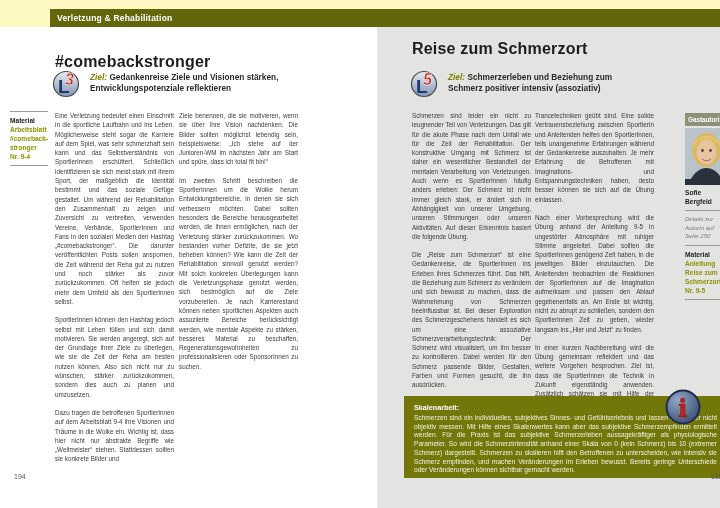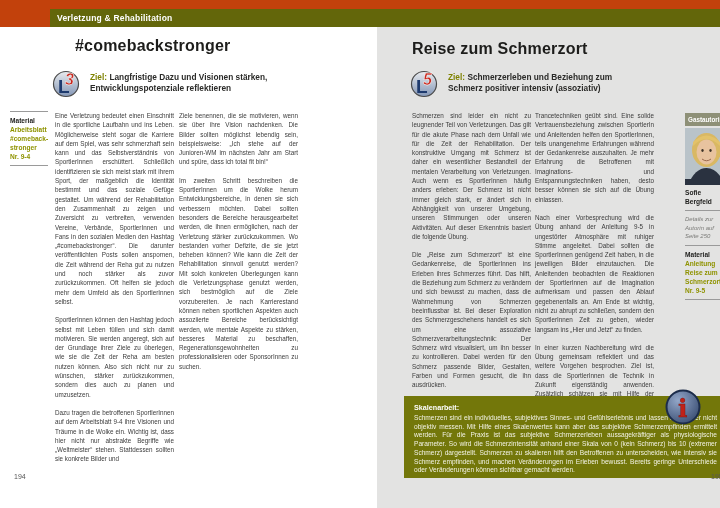--- a/index.html
+++ b/index.html
@@ -1,33 +1,33 @@
 <!DOCTYPE html>
 <html><head>
 <meta charset="utf-8">
 <style>
   * { margin:0; padding:0; box-sizing:border-box; }
   html,body { background:#ffffff; }
   body { font-family:"Liberation Sans", sans-serif; }
   .sheet { position:relative; width:720px; height:508px; overflow:hidden; background:#fff; }
 
   
-  .hdr-strip { position:absolute; left:0; top:0; width:720px; height:27px; background:#c2410c; }
+  .hdr-strip { position:absolute; left:0; top:0; width:720px; height:27px; background:#fef9c3; }
   .hdr-box { position:absolute; left:50px; top:9px; right:0; height:18px; background:#63660a;
              display:flex; align-items:center; }
   .hdr-box span { color:#fff; font-weight:bold; font-size:8.5px; letter-spacing:.2px; padding-left:7px; }
 
   
   .page { position:absolute; top:27px; height:481px; }
   .page-left  { left:0;   width:363px; background:#ffffff; }
   .page-right { left:377px; width:357px; background:#e3e3e2; }
 
   .page-title { position:absolute; font-size:16px; font-weight:bold; color:#1d1d1b; letter-spacing:.2px; }
   .goal { position:absolute; font-size:8.3px; font-weight:bold; color:#2a2a28; line-height:11px; }
-  .goal .ziel { color:#7e8200; }
+  .goal .ziel { color:#7e8200;font-style:italic; }
 
   .badge { position:absolute; width:28px; height:28px; }
 
   
   .col { position:absolute; width:119px; font-size:6.3px; line-height:9.3px; color:#3b3b3b;
          text-align:justify; }
   .col p { margin-bottom:9px; }
 
   
   .lsidebar { position:absolute; left:10px; top:80px; width:38px; font-size:6.6px; line-height:9px; }
@@ -60,37 +60,37 @@
 <div class="sheet">
 
   <div class="hdr-strip">
     <div class="hdr-box">
       <span>Verletzung &amp; Rehabilitation</span>
     </div>
   </div>
 
   <section class="page page-left">
 
-    <h1 class="page-title" style="left:55px; top:10px;margin-left:20px;">#comebackstronger</h1>
+    <h1 class="page-title" style="left:55px; top:26px;">#comebackstronger</h1>
 
     <svg class="badge" style="left:52px; top:43px;" viewBox="0 0 28 28">
       <defs>
         <linearGradient id="bgrad1" x1="0" y1="0" x2="0" y2="1">
           <stop offset="0" stop-color="#e9ecef"></stop>
             <stop offset="1" stop-color="#8396b6"></stop>
         </linearGradient>
       </defs>
       <circle cx="14" cy="14" r="12.5" fill="url(#bgrad1)" stroke="#4a4a4a" stroke-width="1.2"></circle>
       <text x="6" y="23" font-family="Liberation Sans, sans-serif" font-size="19" font-weight="bold" fill="#1d3a6e">L</text>
       <text x="13" y="15" font-family="Liberation Sans, sans-serif" font-size="16" font-weight="bold" font-style="italic" fill="#c8281e" stroke="#ffffff" stroke-width="0.4">3</text>
     </svg>
 
     <div class="goal" style="left:90px; top:45px; width:198px;">
       <span class="ziel">Ziel:</span>
-      <span>Langfristige Dazu und Visionen stärken, Entwicklungspotenziale reflektieren</span>
+      <span>Gedankenreise Ziele und Visionen stärken, Entwicklungspotenziale reflektieren</span>
     </div>
 
     <aside class="lsidebar">
       <div class="rule"></div>
       <div class="mat-label">Material</div>
       <div class="mat-lines">
         <div>Arbeitsblatt</div>
         <div>#comeback-</div>
         <div>stronger</div>
         <div>Nr. 9-4</div>

